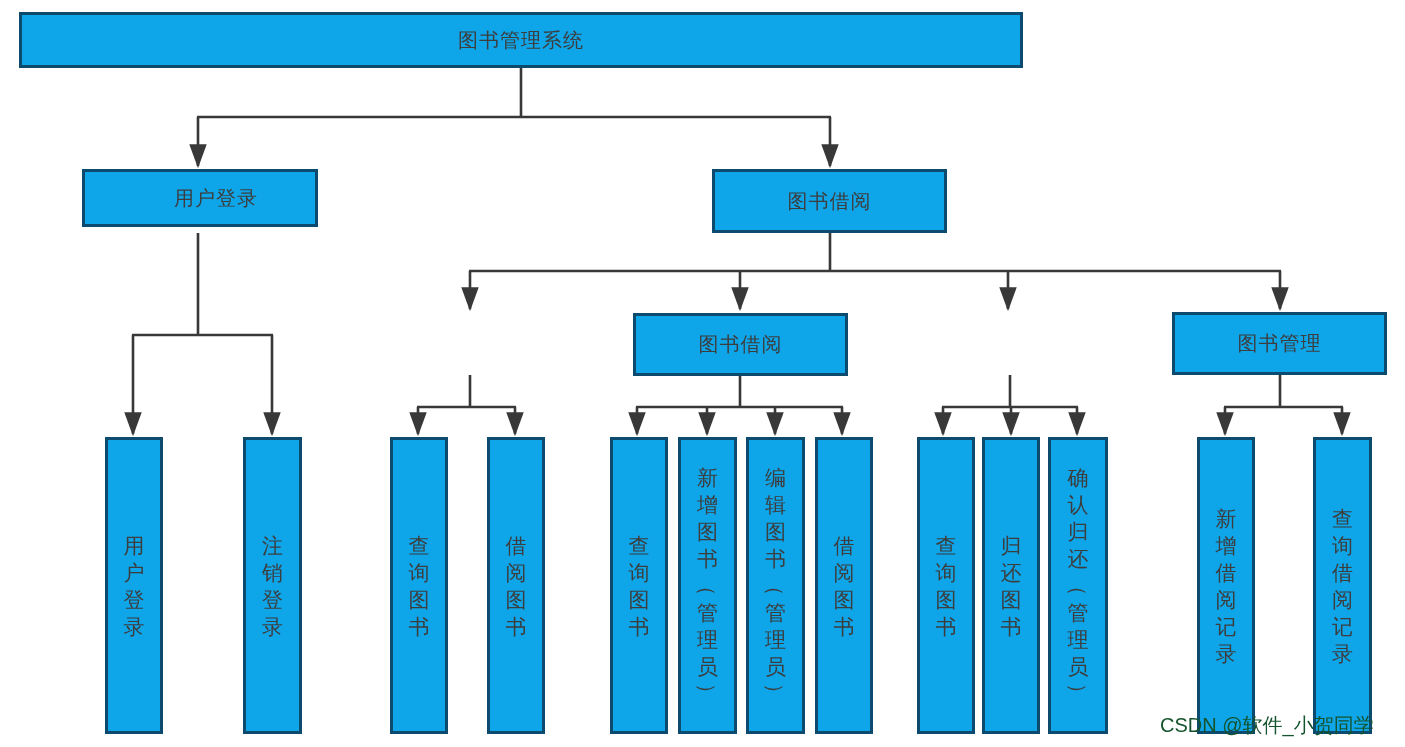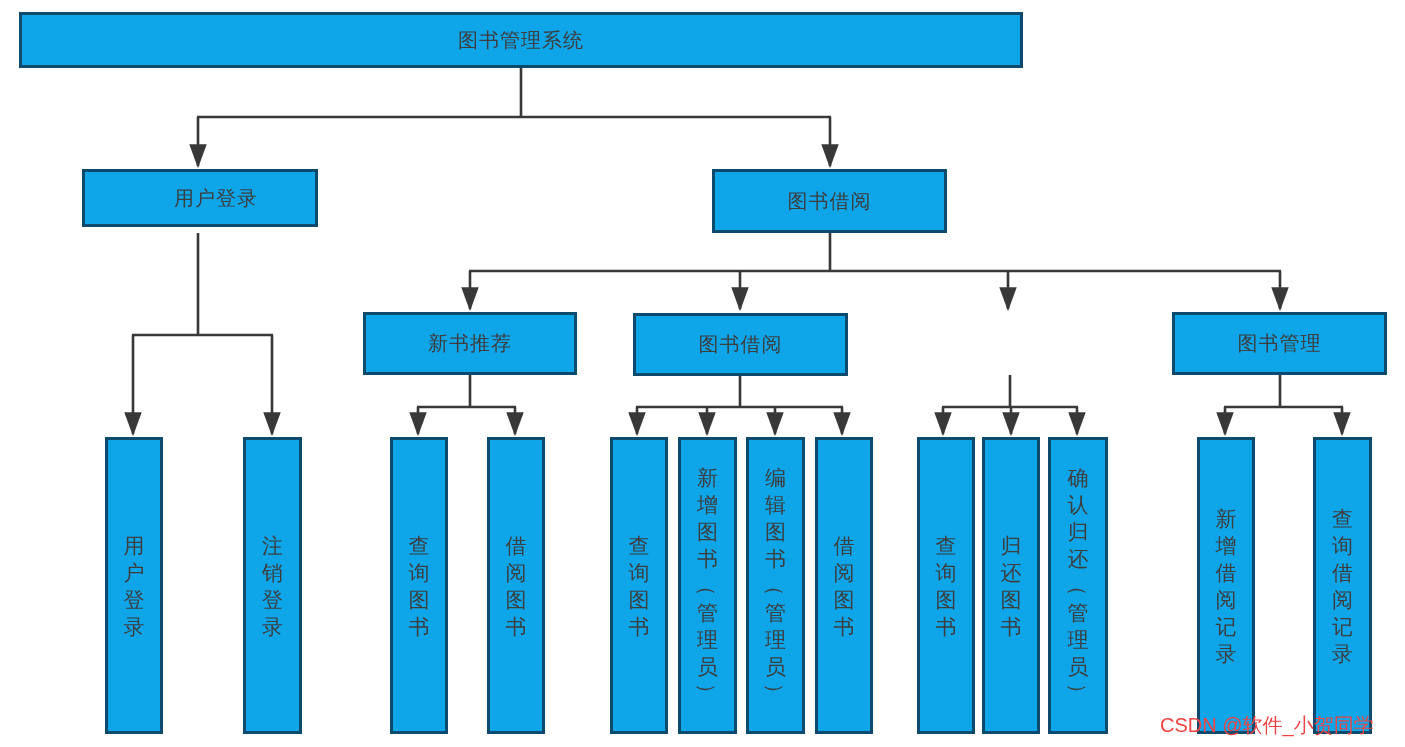--- a/index.html
+++ b/index.html
@@ -12,21 +12,21 @@
     position:absolute; box-sizing:border-box;
     border:3px solid #0c4a6e; background:#0ea5e9; color:#3d3d3d;
     display:flex; align-items:center; justify-content:center;
     font-size:20px; letter-spacing:1px; text-align:center;
   }
   .vbox { flex-direction:column; font-size:21px; letter-spacing:0; padding:4px 0; }
   .vchar { display:block; height:27px; line-height:27px; width:100%; text-align:center; }
   .vrot { transform:rotate(90deg); }
   .watermark {
     position:absolute; left:1160px; top:712px; white-space:nowrap;
-    color:#ef4444; font-size:20px; z-index:5;text-align:center;
+    color:#14532d; font-size:20px; z-index:5;text-align:center;
   }
 </style>
 </head>
 <body>
 
 <div class="canvas">
 
   <svg class="wires" viewBox="0 0 1405 747" xmlns="http://www.w3.org/2000/svg">
     <defs>
       <marker id="ah" markerUnits="userSpaceOnUse" markerWidth="24" markerHeight="18" viewBox="0 0 22 16" refX="20" refY="8" orient="auto">
@@ -75,21 +75,20 @@
       <line x1="1225" y1="407" x2="1225" y2="434" marker-end="url(#ah)"></line>
       <line x1="1342" y1="407" x2="1342" y2="434" marker-end="url(#ah)"></line>
     </g>
   </svg>
 
   <div class="box" style="left:19px; top:12px; width:1004px; height:56px;">图书管理系统</div>
 
   <div class="box" style="left:82px; top:169px; width:236px; height:58px;padding-left:32px;">用户登录</div>
   <div class="box" style="left:712px; top:169px; width:235px; height:64px;">图书借阅</div>
 
-  <div class="box" style="left:363px; top:312px; width:214px; height:63px;">新书推荐</div>
   <div class="box" style="left:633px; top:313px; width:215px; height:63px;">图书借阅</div>
   <div class="box" style="left:1172px; top:312px; width:215px; height:63px;">图书管理</div>
 
   <div class="box vbox" style="left:105px; top:437px; width:58px; height:297px;">
       <span class="vchar">用</span>
       <span class="vchar">户</span>
       <span class="vchar">登</span>
       <span class="vchar">录</span>
     </div>
   <div class="box vbox" style="left:243px; top:437px; width:59px; height:297px;">

